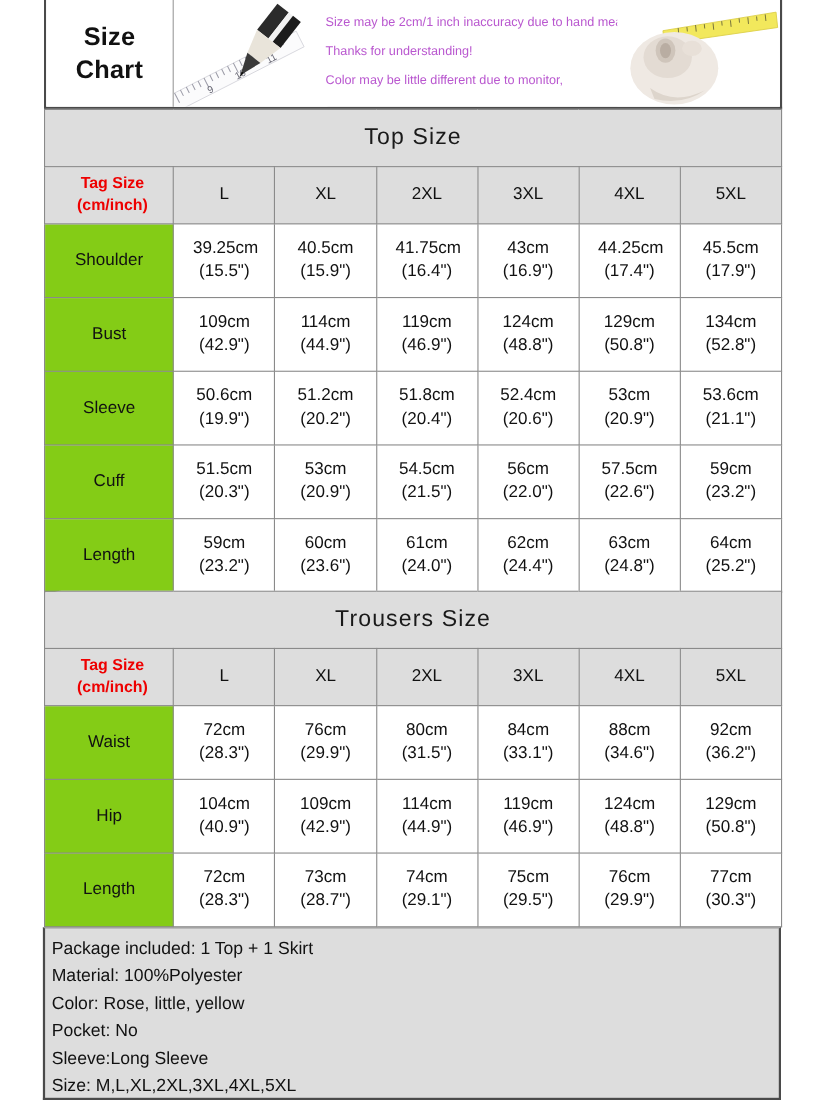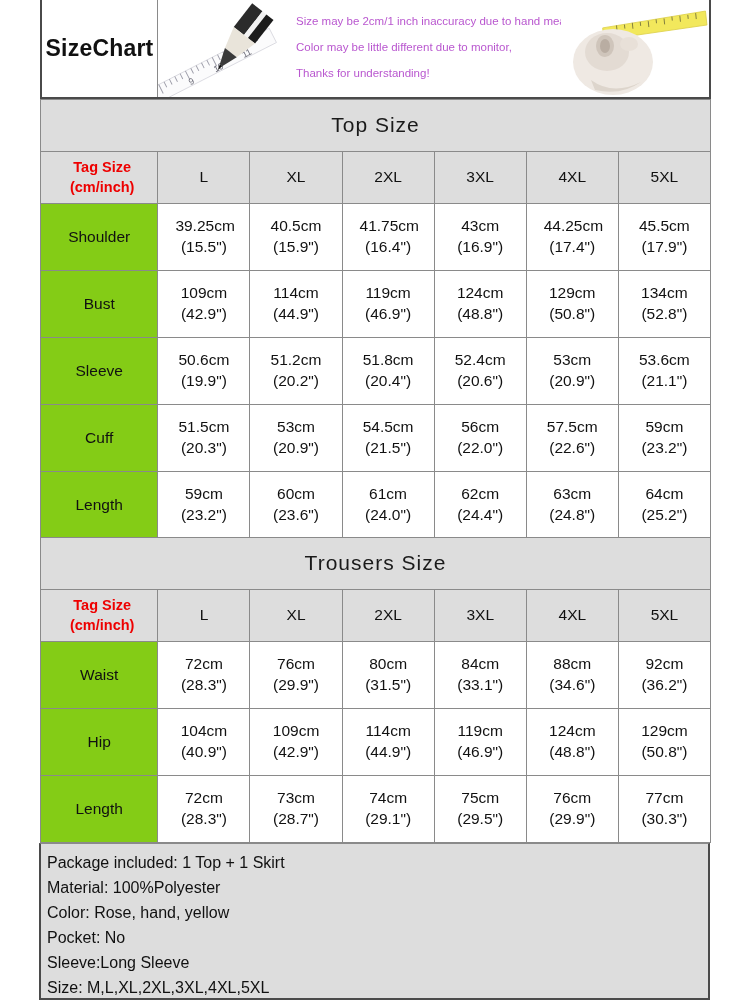--- a/index.html
+++ b/index.html
@@ -30,21 +30,21 @@
     background: #ffffff;
     border-left: 2px solid #4a4a4a;
     border-right: 2px solid #4a4a4a;
     border-bottom: 2px solid #4a4a4a;
   }
 
   .header-title-cell {
     width: 116px;
     flex: 0 0 116px;
     display: flex;
-    flex-direction: row;
+    flex-direction: column;
     align-items: center;
     justify-content: center;
     border-right: 1px solid #8a8a8a;
     background: #ffffff;
   }
   .header-title-cell .t-line {
     font-size: 23px;
     font-weight: bold;
     color: #111111;
     line-height: 1.3;
@@ -221,22 +221,22 @@
             <rect x="92" y="6" width="9" height="30" fill="#1c1c1c"></rect>
             <polygon points="74,36 101,36 95,58 80,58" fill="#e9e4da"></polygon>
             <polygon points="80,58 95,58 89,74 86,74" fill="#3a3a3a"></polygon>
             <polygon points="86,74 89,74 88,80" fill="#111111"></polygon>
           </g>
         </svg>
       </div>
 
       <div class="notes">
         <div class="note-line">Size may be 2cm/1 inch inaccuracy due to hand measure,</div>
+        <div class="note-line">Thanks for understanding!</div>
         <div class="note-line">Color may be little different due to monitor,</div>
-        <div class="note-line">Thanks for understanding!</div>
       </div>
 
       <div class="tape-hand">
         <svg width="148" height="97" viewBox="0 0 148 97">
           <rect x="0" y="0" width="148" height="97" fill="#ffffff"></rect>
 
           <g transform="rotate(-6 60 30)">
             <polygon points="42,26 146,20 146,34 42,38" fill="#f2e85c" stroke="#ddd04a" stroke-width="0.8"></polygon>
             <g stroke="#6d6a3a" stroke-width="0.8">
               <line x1="56" y1="25" x2="56" y2="31"></line>
@@ -543,19 +543,19 @@
             <span class="cm">77cm</span>
             <span class="inch">(30.3")</span>
           </td>
       </tr>
     </tbody>
   </table>
 
   <div class="footer-block">
     <div class="f-line">Package included: 1 Top + 1 Skirt</div>
     <div class="f-line">Material: 100%Polyester</div>
-    <div class="f-line">Color: Rose, hand, yellow</div>
+    <div class="f-line">Color: Rose, little, yellow</div>
     <div class="f-line">Pocket: No</div>
     <div class="f-line">Sleeve:Long Sleeve</div>
     <div class="f-line">Size: M,L,XL,2XL,3XL,4XL,5XL</div>
   </div>
 
 </div>
 
 </body></html>

